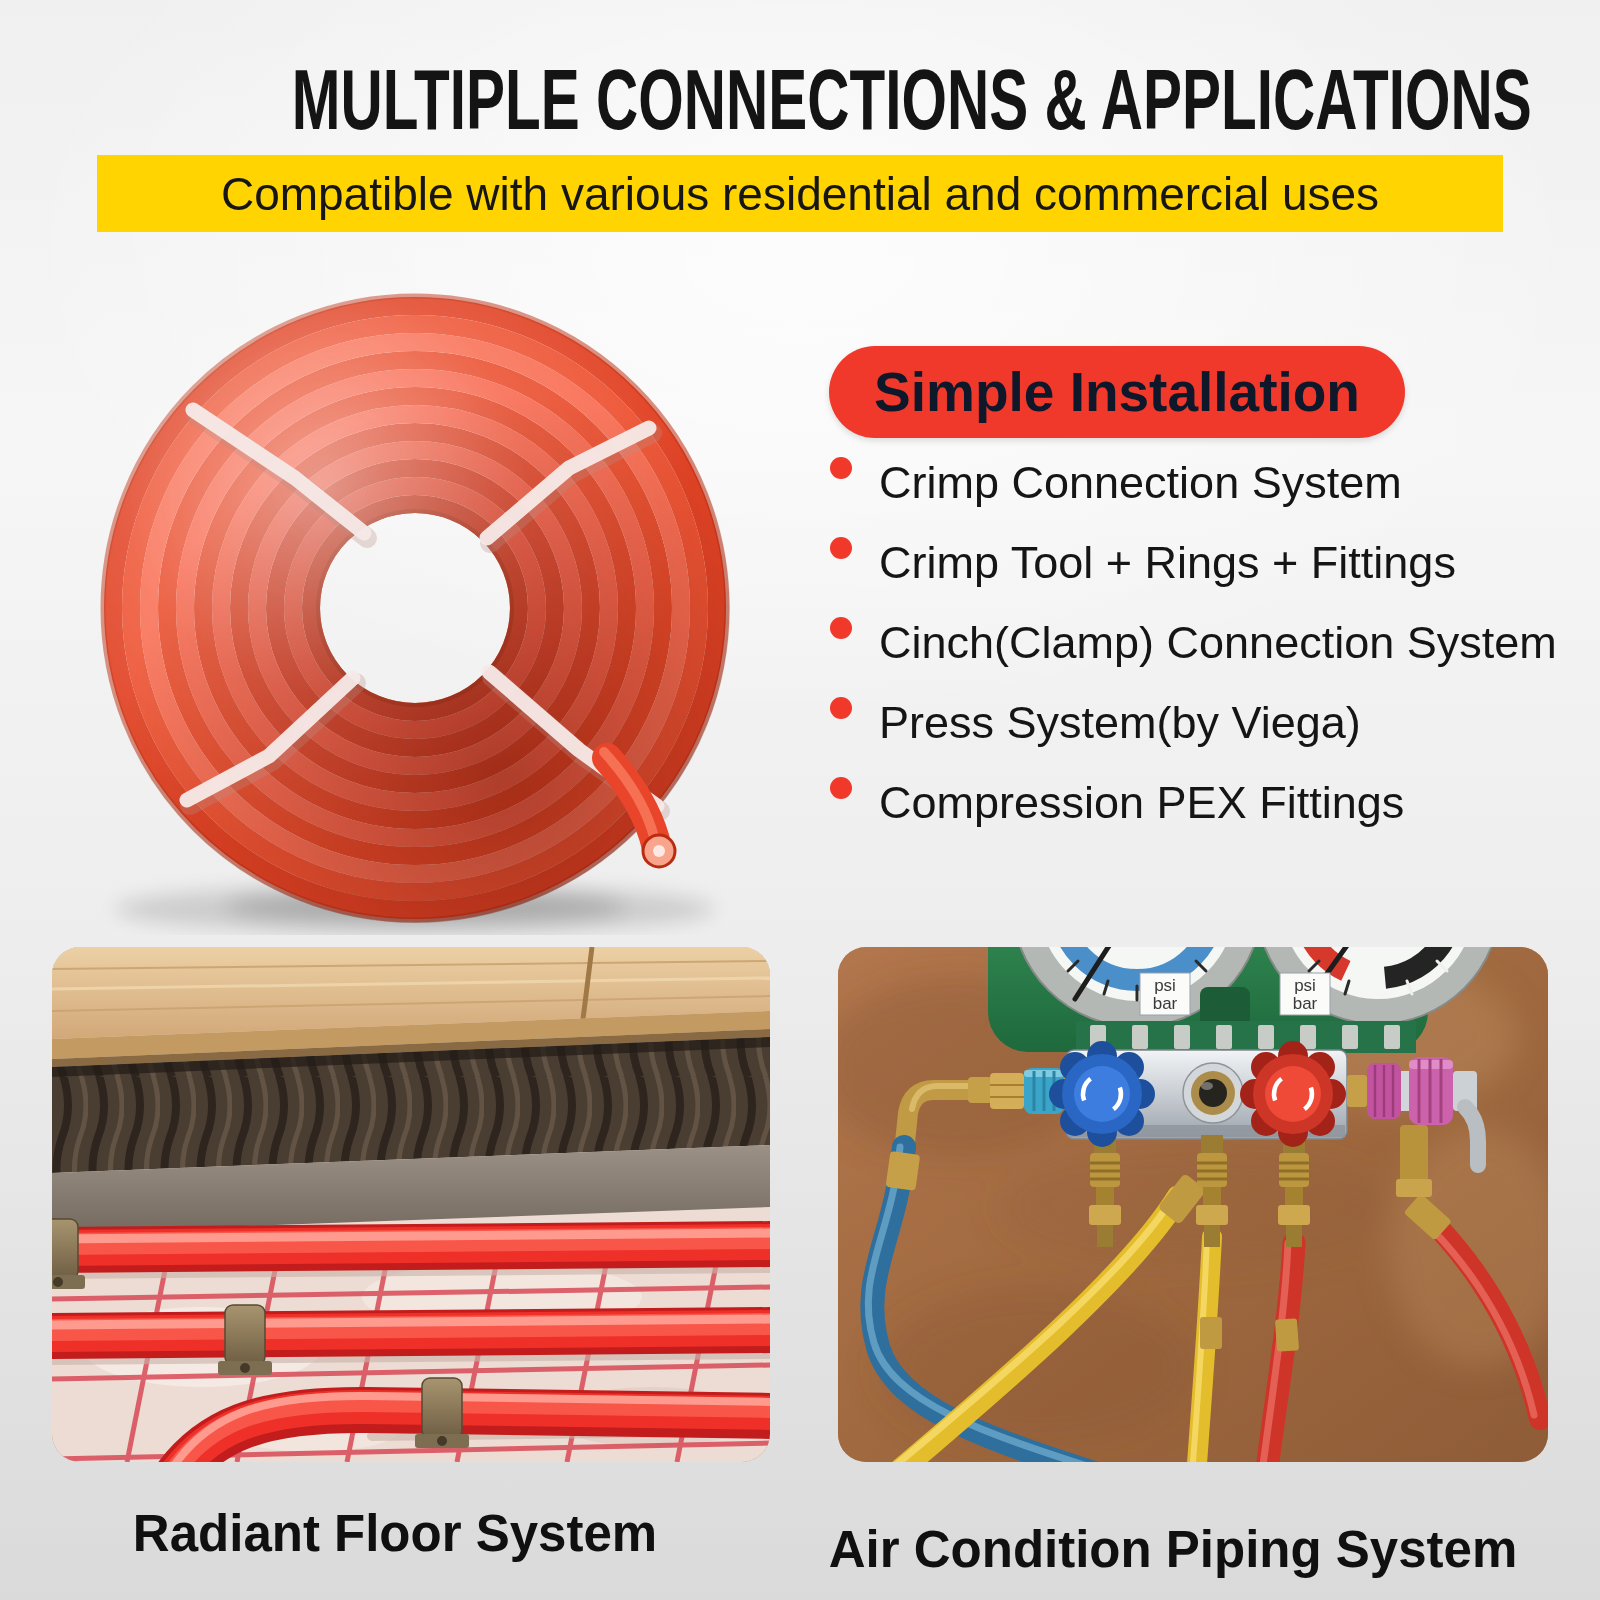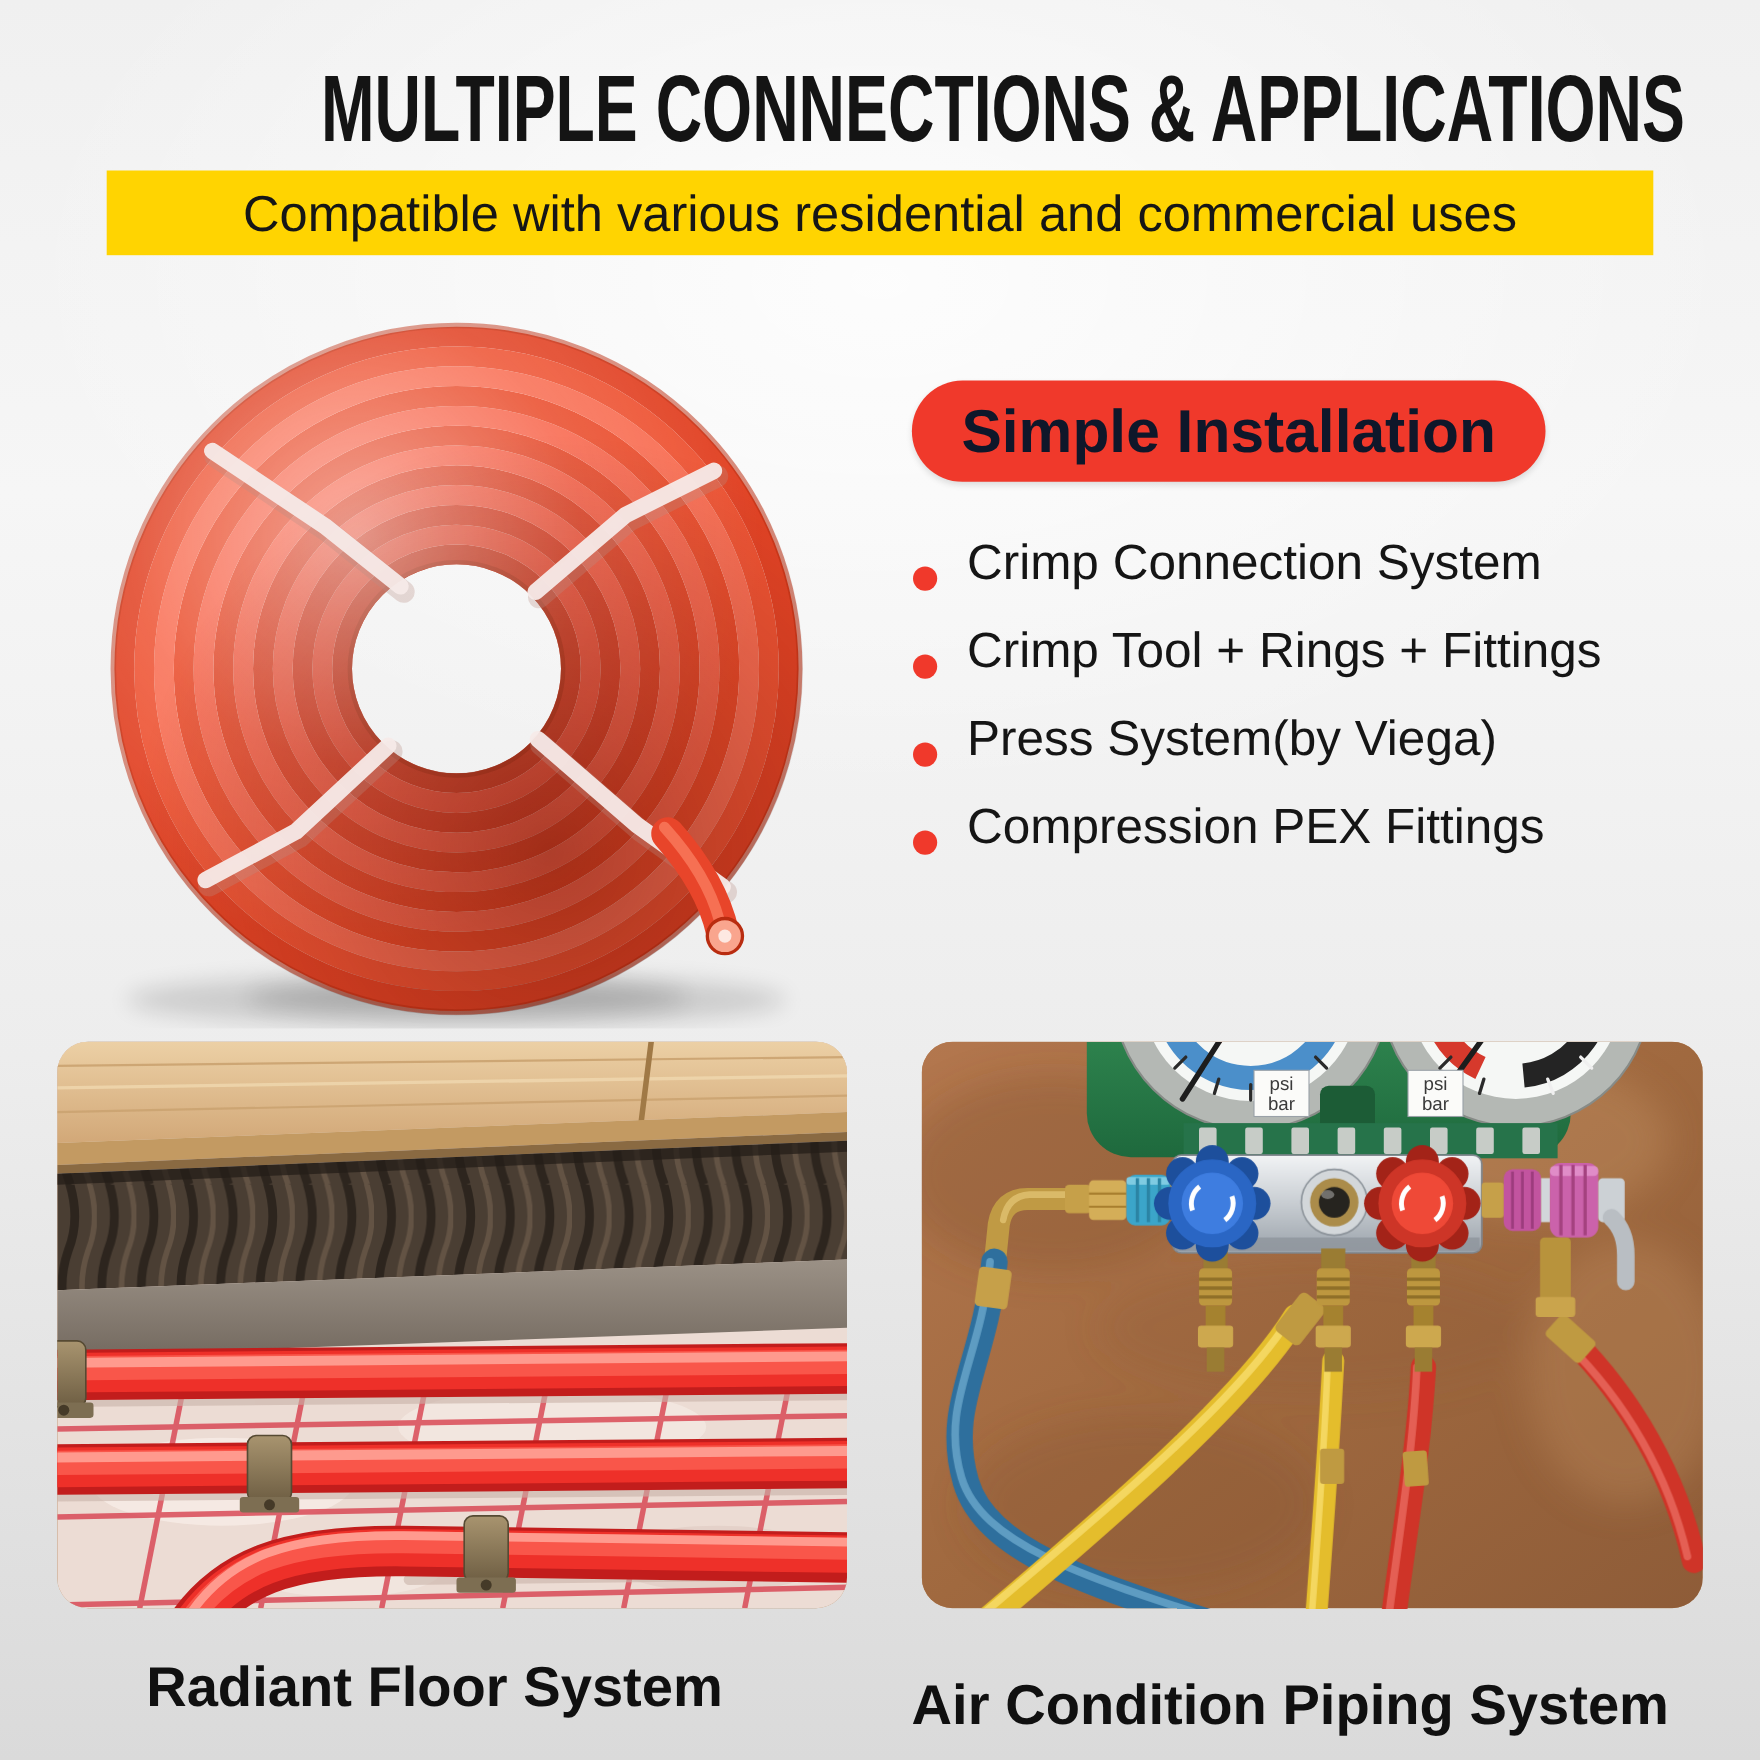--- a/index.html
+++ b/index.html
@@ -21,21 +21,21 @@
     font-size:46px;font-weight:normal;color:#161616;white-space:nowrap;
   }
   .coil{position:absolute;left:85px;top:275px;width:650px;height:660px;}
   .badge{
     position:absolute;left:829px;top:346px;width:576px;height:92px;border-radius:46px;
     background:#F0392B;display:flex;align-items:center;justify-content:center;
     color:#0f172a;font-size:55px;font-weight:bold;white-space:nowrap;
     box-shadow:0 3px 6px rgba(0,0,0,.12);
   }
   .features{position:absolute;left:830px;top:457px;margin:0;padding:0;list-style:none;}
-  .features li{display:flex;align-items:flex-end;height:80px;}
+  .features li{display:flex;align-items:flex-start;height:80px;}
   .dot{width:22px;height:22px;border-radius:50%;background:#F0392B;margin-right:27px;flex:0 0 auto;}
   .feature-text{font-size:45px;color:#151515;white-space:nowrap;}
   .photo{position:absolute;top:947px;border-radius:28px;overflow:hidden;background:#b98c66;}
   .photo svg{display:block;}
   .photo-left{left:52px;width:718px;height:515px;}
   .photo-right{left:838px;width:710px;height:515px;}
   .caption{
     position:absolute;top:1488px;font-size:51px;font-weight:bold;color:#101010;
     text-align:center;white-space:nowrap;
   }
@@ -127,20 +127,24 @@
     <li>
       <span class="dot"></span>
       <span class="feature-text">Crimp Connection System</span>
     </li>
     <li>
       <span class="dot"></span>
       <span class="feature-text">Crimp Tool + Rings + Fittings</span>
     </li>
     <li>
       <span class="dot"></span>
+      <span class="feature-text">Cinch(Clamp) Connection System</span>
+    </li>
+    <li>
+      <span class="dot"></span>
       <span class="feature-text">Press System(by Viega)</span>
     </li>
     <li>
       <span class="dot"></span>
       <span class="feature-text">Compression PEX Fittings</span>
     </li>
   </ul>
 
   <div class="photo photo-left">
     <svg viewBox="0 0 718 515" width="718" height="515" xmlns="http://www.w3.org/2000/svg">

